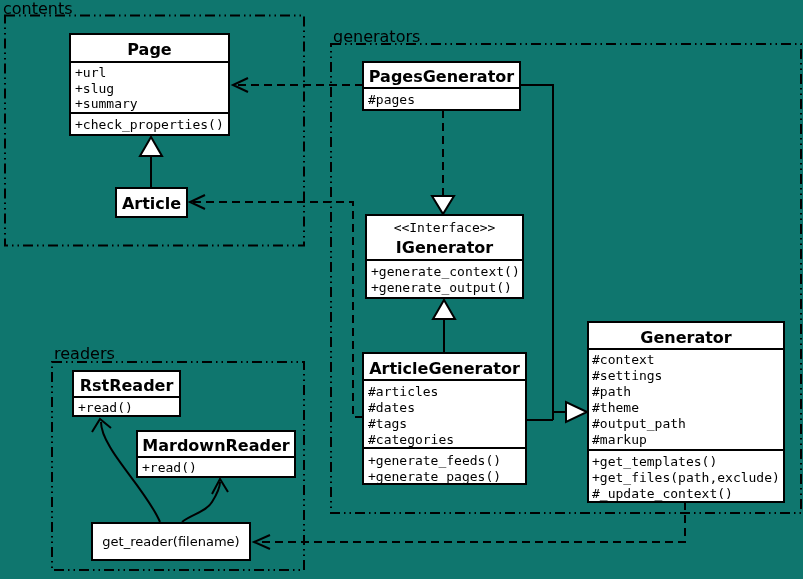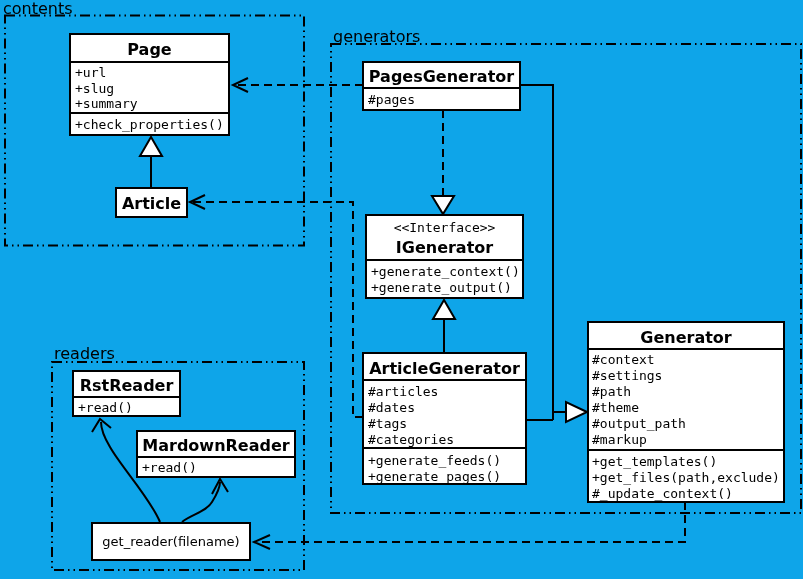--- a/index.html
+++ b/index.html
@@ -1,16 +1,16 @@
 <!DOCTYPE html>
 <html><head>
 <meta charset="utf-8">
 <style>
   html,body{margin:0;padding:0;background:#ffffff;}
-  #stage{position:relative;width:803px;height:579px;background:#0ea5e9;overflow:hidden;
+  #stage{position:relative;width:803px;height:579px;background:#0f766e;overflow:hidden;
          font-family:"DejaVu Sans","Liberation Sans",sans-serif;}
   svg{display:block;}
   .box{fill:#ffffff;stroke:#000000;stroke-width:2;}
   .sep{stroke:#000000;stroke-width:2;}
   .edge{stroke:#000000;stroke-width:2;fill:none;}
   .edge-dashed{stroke:#000000;stroke-width:2;fill:none;stroke-dasharray:8 5;}
   .tri{fill:#ffffff;stroke:#000000;stroke-width:2;stroke-linejoin:miter;}
   .openarrow{stroke:#000000;stroke-width:2;fill:none;}
   .pkg{fill:none;stroke:#000000;stroke-width:2;stroke-dasharray:10 4 1.5 4 1.5 4;}
   .uml-name{font-family:"DejaVu Sans","Liberation Sans",sans-serif;font-weight:bold;

